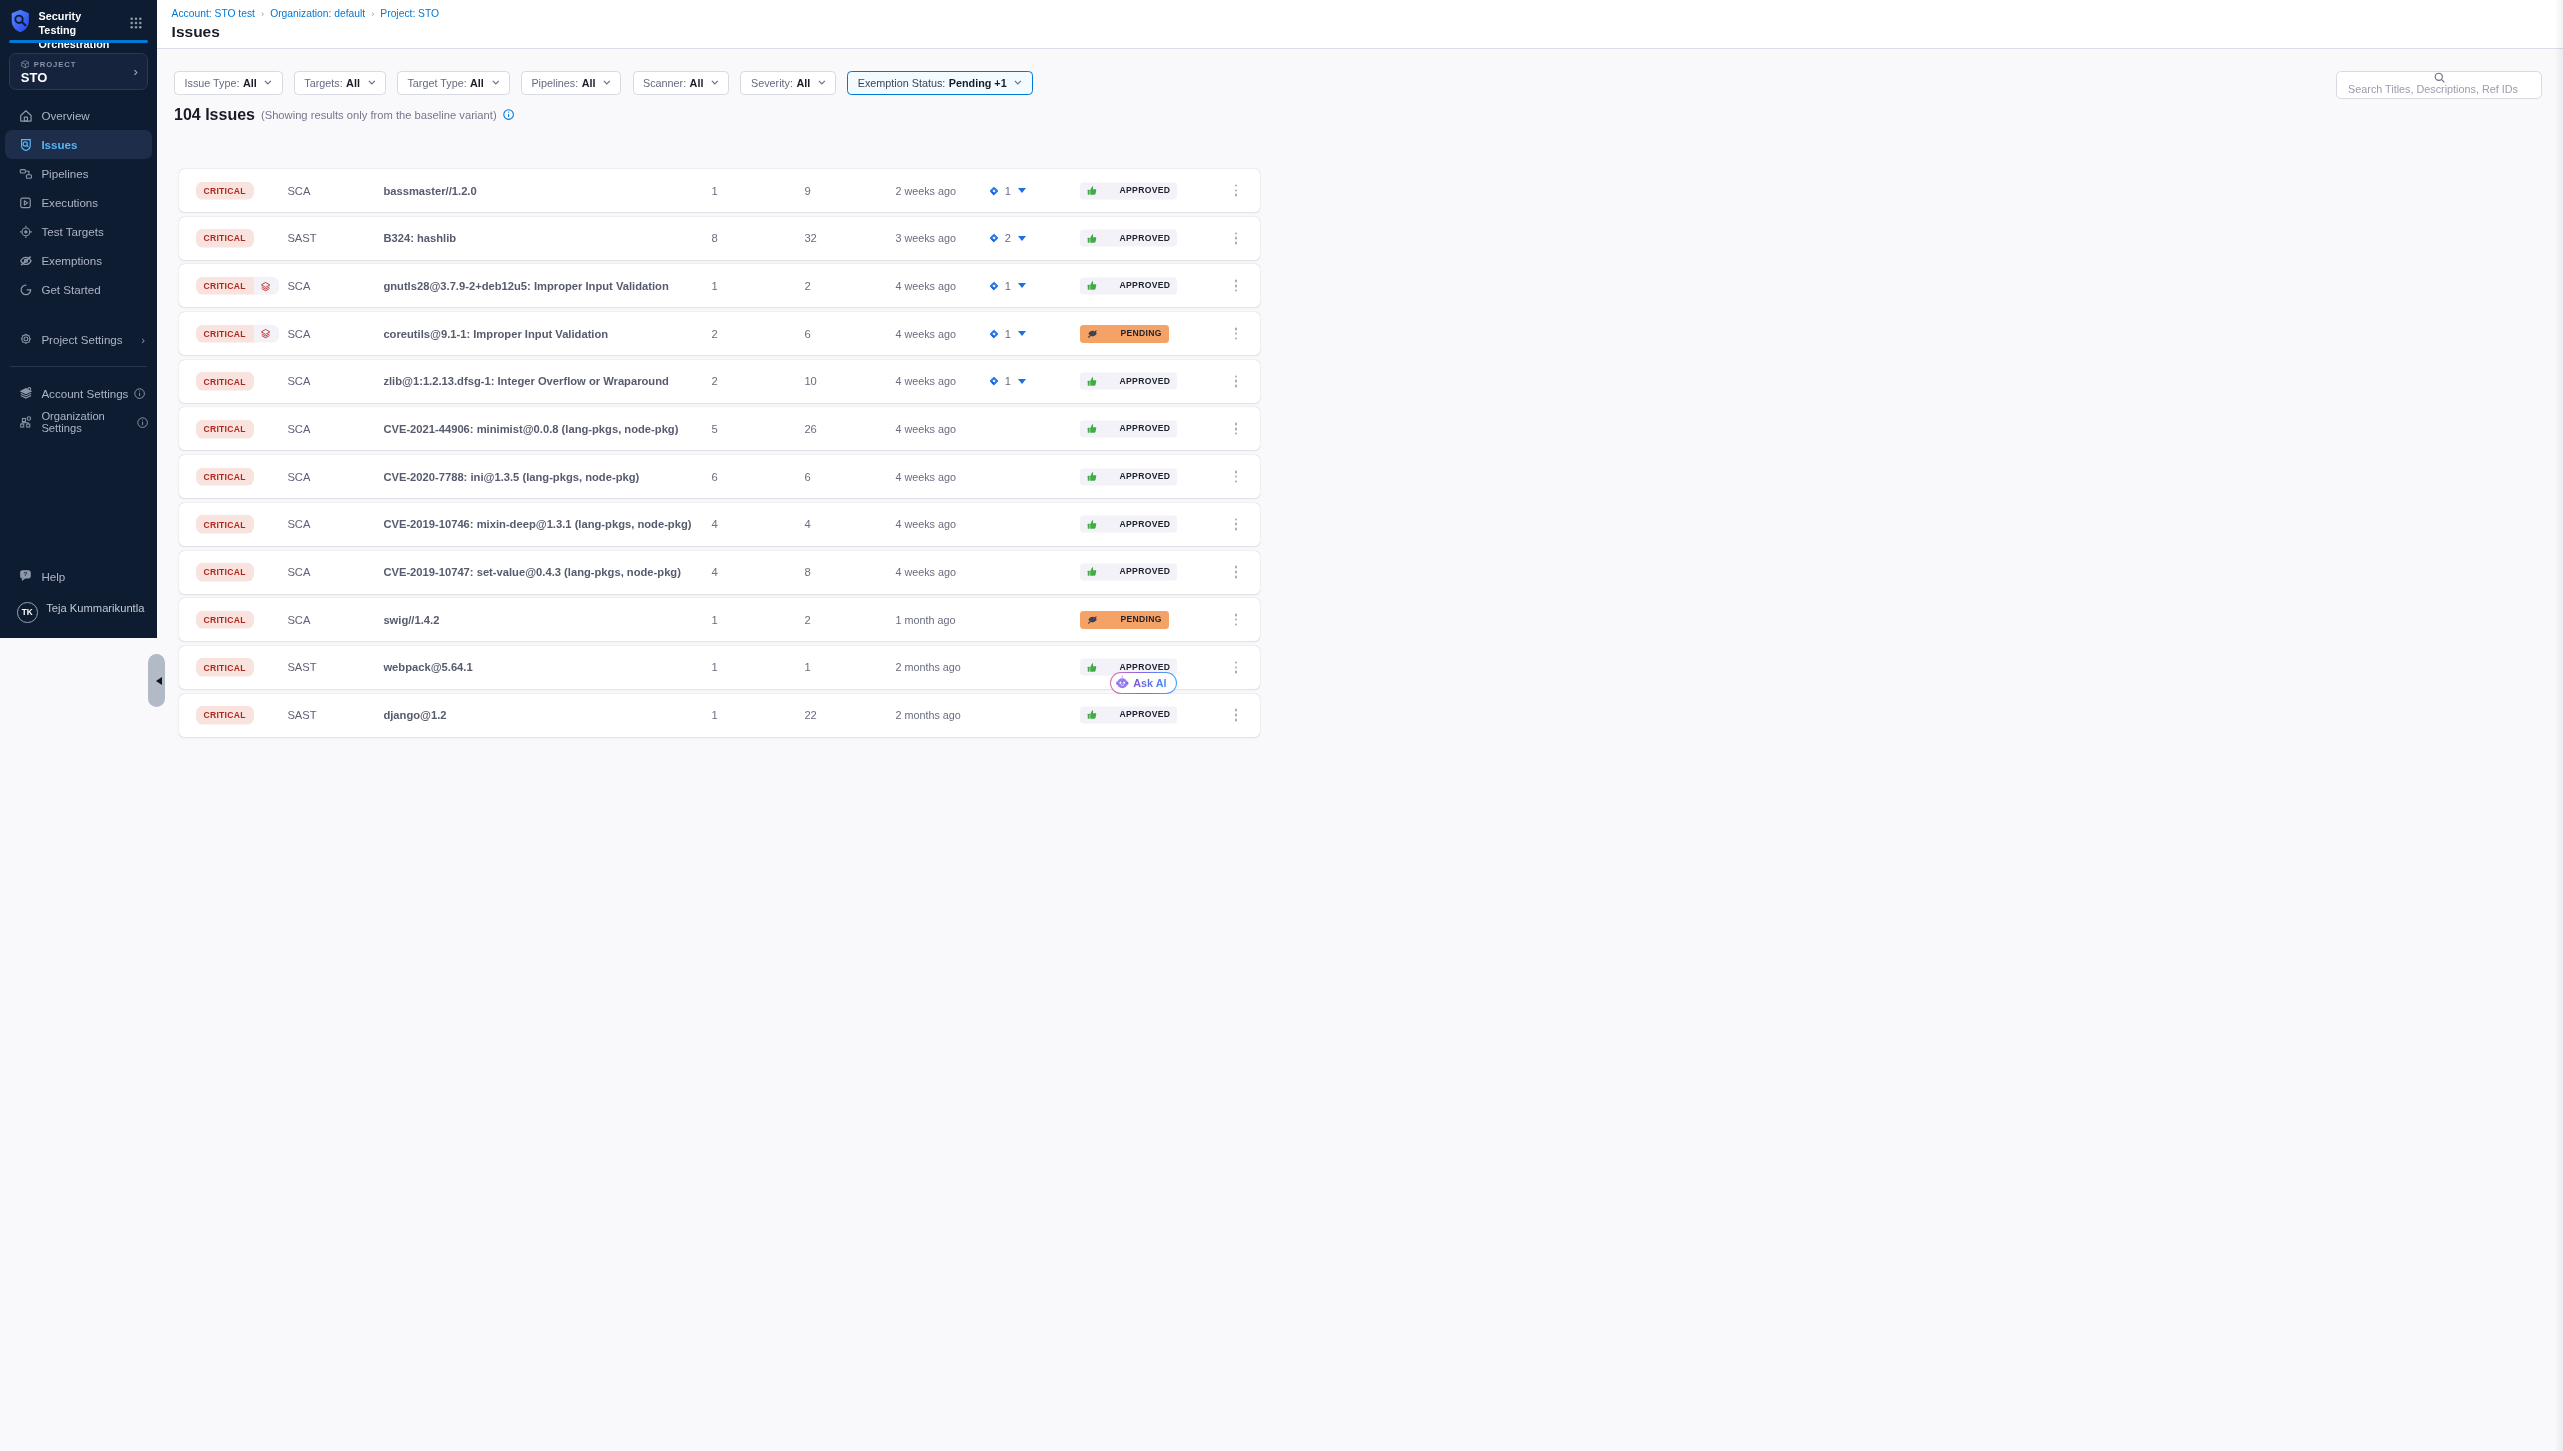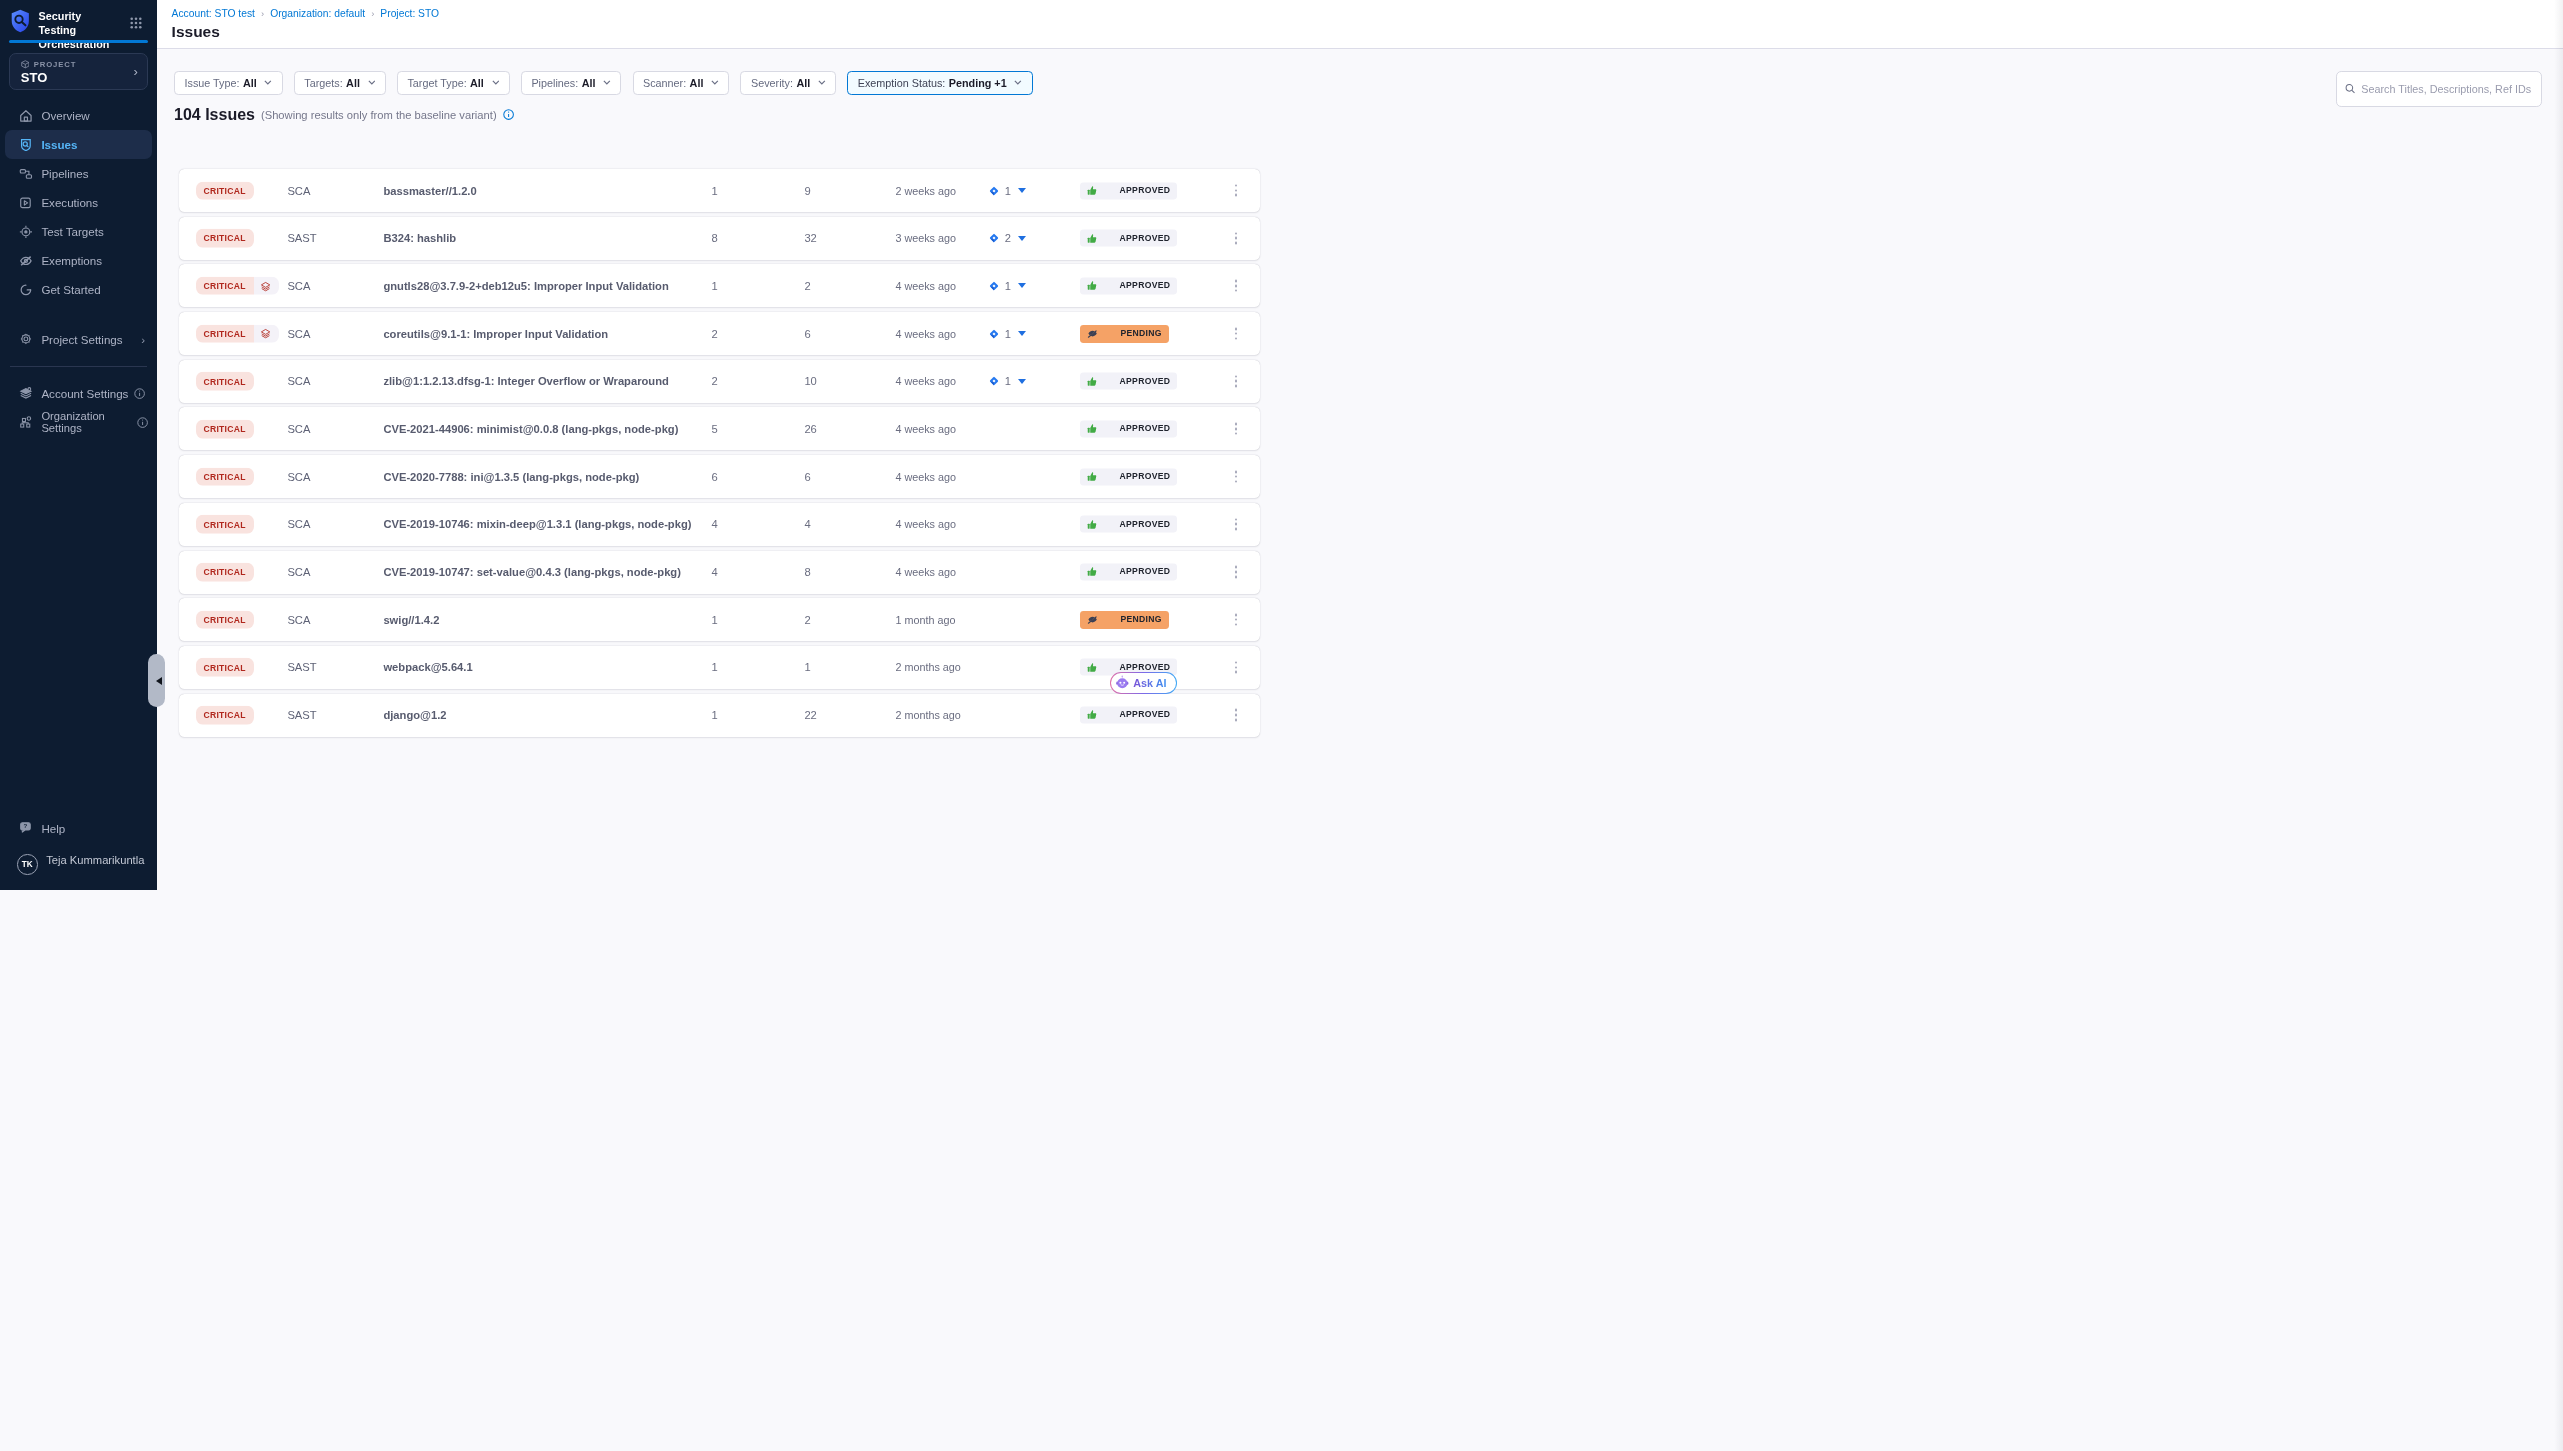--- a/index.html
+++ b/index.html
@@ -1,19 +1,19 @@
 <!DOCTYPE html>
 <html style="font-size:13.8px"><head>
 <meta charset="utf-8">
 <style>
   * { margin:0; padding:0; box-sizing:border-box; }
   html,body { width:1282px; height:726px; overflow:hidden; font-family:"Liberation Sans","DejaVu Sans",sans-serif; background:#f9f9fc; }
 
   
-  .sidebar { position:fixed; left:0; top:0; width:157px; height:890px; background:#0d1c31; z-index:10; }
+  .sidebar { position:fixed; left:0; top:0; width:157px; height:638px; background:#0d1c31; z-index:10; }
   .logo-row { position:absolute; top:8.6px; left:10.3px; display:flex; align-items:flex-start; }
   .logo-shield { width:20.6px; height:24px; flex:0 0 auto; margin-top:0.9px; }
   .logo-text { margin-left:7.7px; color:#fff; font-size:10.8px; font-weight:700; line-height:1.3; width:83px; }
   .grid-icon { position:absolute; top:17px; right:15.5px; width:12px; height:12px; cursor:pointer; }
   .blue-line { position:absolute; top:40px; left:8.6px; right:8.6px; height:2.6px; background:#0278d5; border-radius:1.7px; }
   .project-card { position:absolute; top:53px; left:8.6px; right:8.6px; height:37px; background:#15233c; border:0.9px solid #2b3954; border-radius:6.9px; cursor:pointer; }
   .project-label { position:absolute; top:6px; left:11.2px; display:flex; align-items:center; gap:4.3px; color:#8a93a8; font-size:7.7px; font-weight:700; letter-spacing:0.9px; }
   .project-name { position:absolute; top:16.3px; left:11.2px; color:#fff; font-size:13px; font-weight:700; }
   .project-chevron { position:absolute; right:9.5px; top:10.3px; color:#aab2c4; font-size:13px; }
   .nav { position:absolute; top:101px; left:0; right:0; }
@@ -37,21 +37,21 @@
   .breadcrumb a { color:#0278d5; text-decoration:none; cursor:pointer; }
   .crumb-sep { color:#9a9cae; margin:0 6px; font-size:9.5px; }
   .page-title { position:absolute; top:23px; left:14.6px; font-size:15.5px; font-weight:700; color:#1b1b28; }
 
   .filter-row { position:absolute; top:71px; left:17px; display:flex; gap:11.2px; }
   .filter-btn { height:24px; display:flex; align-items:center; background:#fff; border:0.9px solid #d8d9e3; border-radius:4.3px; padding:0 9.5px; font-size:10.8px; cursor:pointer; white-space:nowrap; font-family:inherit; }
   .filter-btn .fl { color:#666b80; }
   .filter-btn .fv { color:#1b1b28; font-weight:700; margin-left:3.4px; }
   .filter-btn .chev { margin-left:7.7px; color:#6a6f85; display:flex; }
   .filter-btn.active-filter { border:1.3px solid #0278d5; background:#f2fbff; }
-  .search-box { position:absolute; top:71px; right:20.6px; width:206px; height:36px; background:#fff; border:0.9px solid #d8d9e3; border-radius:5.2px; display:flex; align-items:center; padding:0 7.7px; }
+  .search-box { position:absolute; top:71px; right:20.6px; width:206px; height:28px; background:#fff; border:0.9px solid #d8d9e3; border-radius:5.2px; display:flex; align-items:center; padding:0 7.7px;flex-direction:column; }
   .search-box input { border:none; outline:none; background:transparent; font-size:10.8px; color:#3c3f52; margin-left:6px; width:100%; font-family:inherit; }
   .search-box input::placeholder { color:#9a9cae; }
 
   .count-line { position:absolute; top:106px; left:17px; display:flex; align-items:center; gap:6px; }
   .count-bold { font-size:16px; font-weight:700; color:#1b1b28; }
   .count-note { font-size:11.2px; color:#75778b; }
 
   .table-header { position:absolute; top:144px; left:22.4px; width:1081px; height:13.8px; }
   .th { position:absolute; top:0; font-size:9px; font-weight:700; color:#15151e; letter-spacing:0.3px; white-space:nowrap; }
   .h0{left:16.3px} .h1{left:108px} .h2{left:204px} .h3{left:532px} .h4{left:625px} .h5{left:716px} .h6{left:809px} .h7{left:901px}

